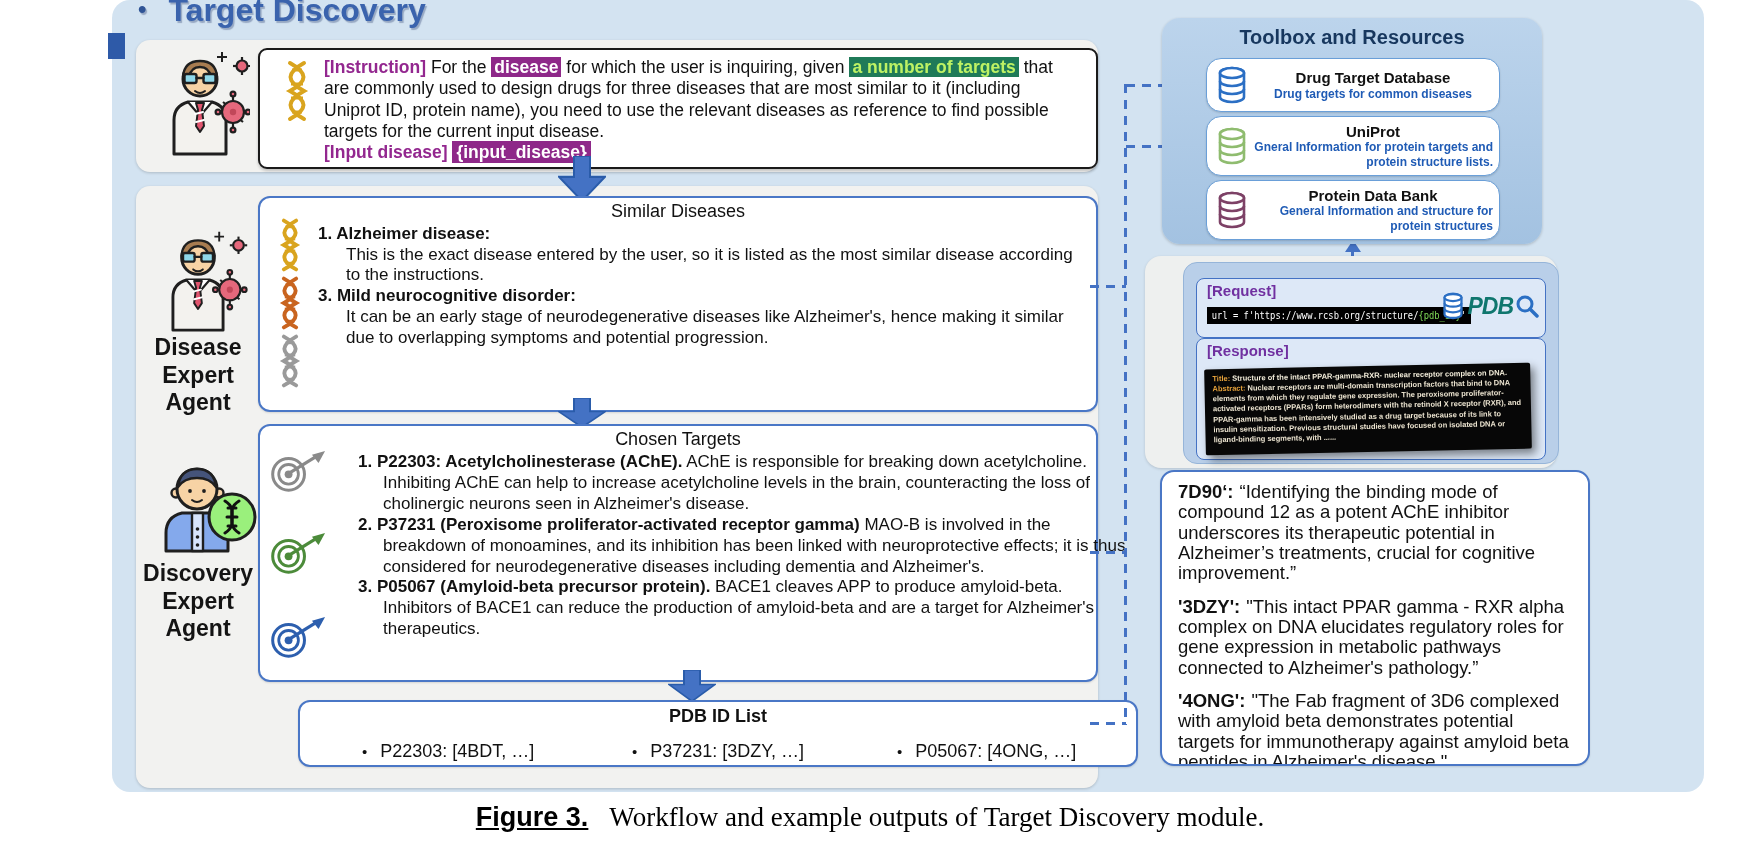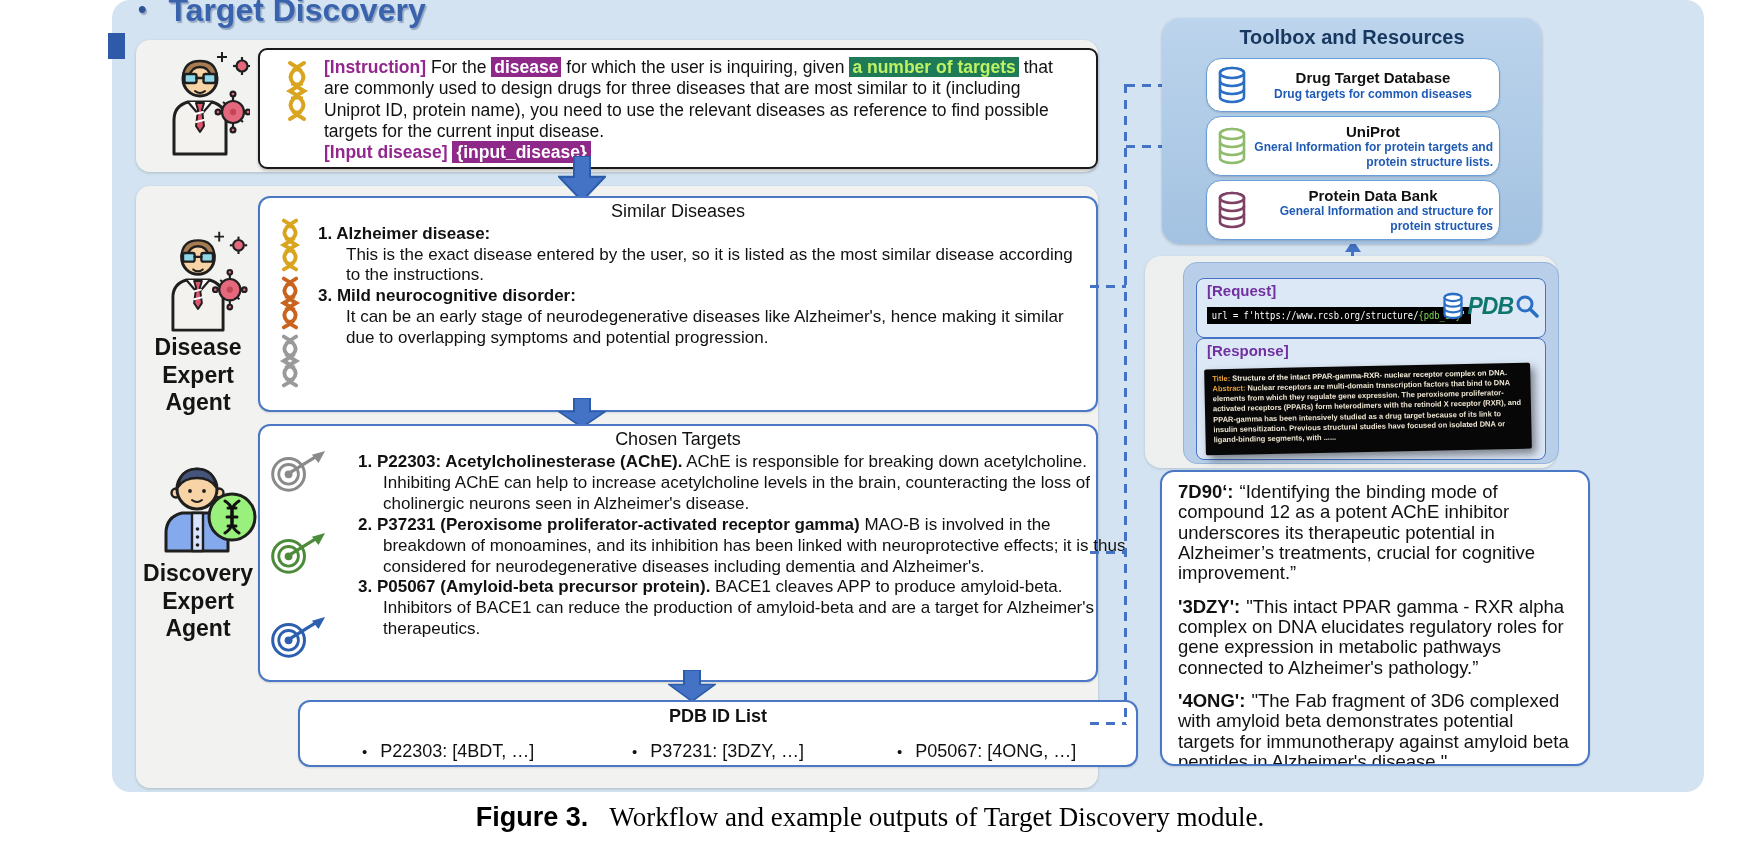--- a/index.html
+++ b/index.html
@@ -88,21 +88,21 @@
   .pdb-logo-text{font-size:23px;font-weight:bold;font-style:italic;color:#0f766e;letter-spacing:-1px;}
   .terminal{position:absolute;left:8px;top:27px;width:326px;height:86px;background:#070707;color:#ece4d0;font-size:7.5px;line-height:1.35;padding:5px 8px;box-sizing:border-box;transform:rotate(-1.2deg);box-shadow:4px 5px 8px rgba(0,0,0,.45);overflow:hidden;border-radius:2px;}
 
   
   .quotes-box{left:1160px;top:470px;width:430px;height:296px;background:#fff;border:2px solid #4a77c6;border-radius:14px;box-shadow:0 1px 2px rgba(0,0,0,.12);padding:10px 16px;box-sizing:border-box;font-size:18.5px;line-height:1.1;overflow:hidden;}
   .quote{margin:0 0 13px 0;}
   .q-id{font-weight:bold;margin-right:6px;}
 
   
   .caption{left:0;top:802px;width:1740px;text-align:center;font-size:27px;font-family:"Liberation Serif",serif;color:#000;}
-  .cap-label{font-family:"Liberation Sans",sans-serif;font-weight:bold;margin-right:21px;}
+  .cap-label{font-family:"Liberation Sans",sans-serif;font-weight:bold;margin-right:21px;text-decoration:underline;}
 </style>
 </head>
 <body>
 
 <div class="abs fig-bg"></div>
 <div class="abs crop-artifact"></div>
 
 <div class="abs fig-title">
   <span class="t-bullet">•</span><span>Target Discovery</span>
 </div>

